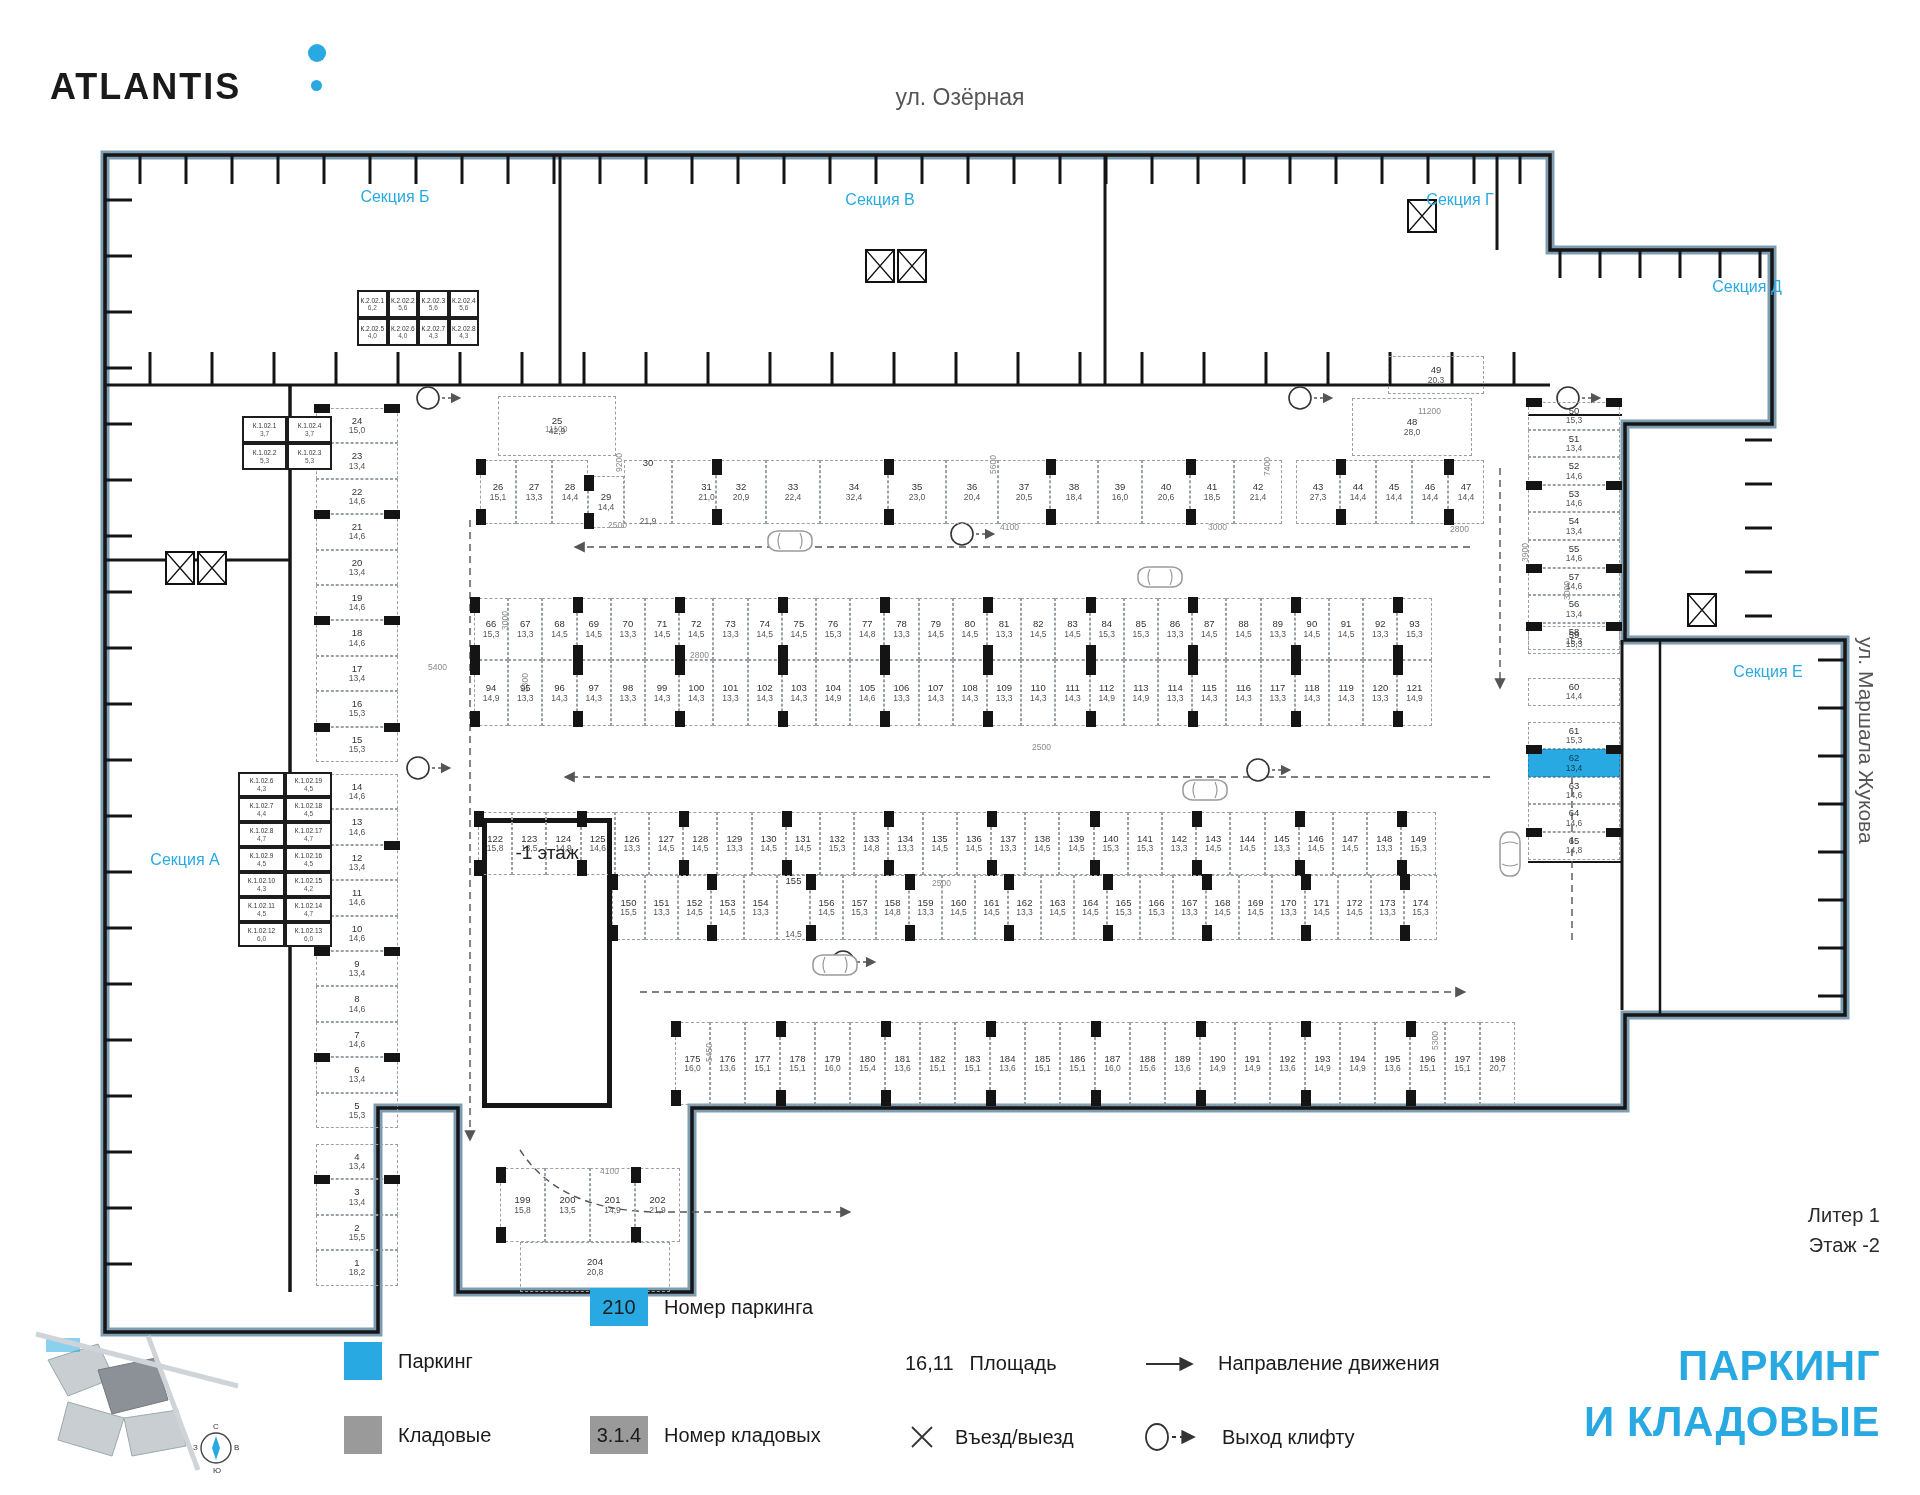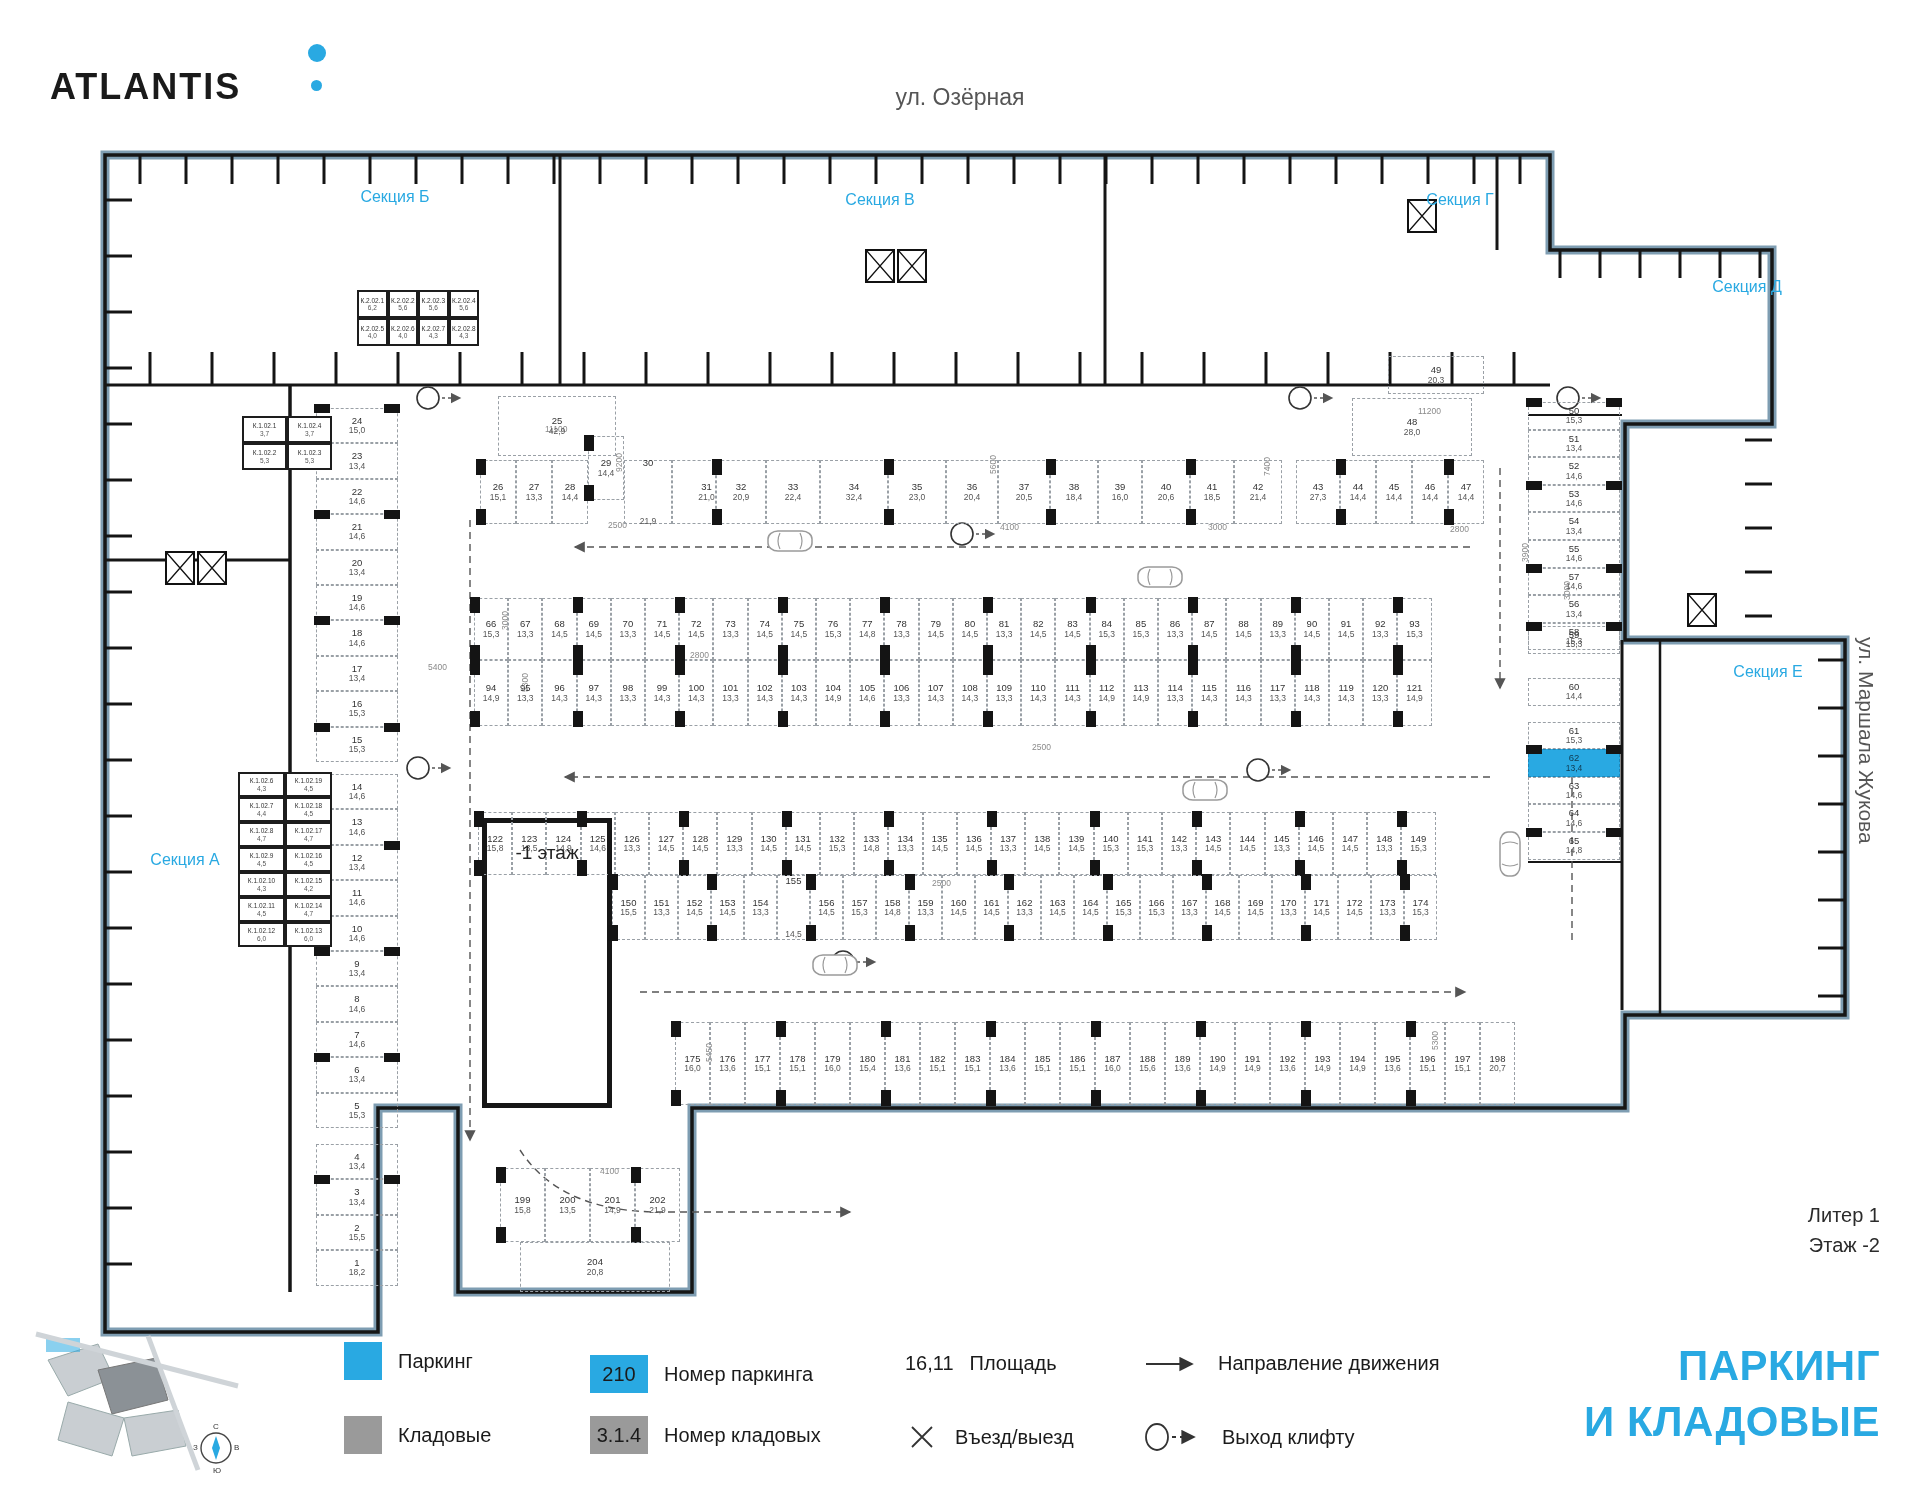--- a/index.html
+++ b/index.html
@@ -459,21 +459,21 @@
       <i class="pier" style="left: -5px; bottom: -2px; width: 10px; height: 16px;"></i>
     </div>
     <div class="spot" style="left: 516px; top: 460px; width: 36px; height: 64px;">
       <b>27</b>
       <i>13,3</i>
     </div>
     <div class="spot" style="left: 552px; top: 460px; width: 36px; height: 64px;">
       <b>28</b>
       <i>14,4</i>
     </div>
-    <div class="spot" style="left: 588px; top: 436px; width: 36px; height: 64px;">
+    <div class="spot" style="left: 588px; top: 476px; width: 36px; height: 52px;">
       <b>29</b>
       <i>14,4</i>
       <i class="pier" style="left: -5px; top: -2px; width: 10px; height: 16px;"></i>
       <i class="pier" style="left: -5px; bottom: -2px; width: 10px; height: 16px;"></i>
     </div>
     <div class="spot" style="left: 624px; top: 460px; width: 48px; height: 64px; gap: 48px;">
       <b>30</b>
       <i>21,9</i>
     </div>
     <div class="spot" style="left: 672px; top: 460px; width: 44px; height: 64px; padding-left: 25px;">
@@ -1351,21 +1351,21 @@
 <div id="street-right" class="abs">ул. Маршала Жукова</div>
 
 <div class="lg-item" style="left:344px;top:1342px;">
   <span class="lg-sw" style="background:#29a9e2;"></span>
   <span class="lg-label">Паркинг</span>
 </div>
 <div class="lg-item" style="left:344px;top:1416px;">
   <span class="lg-sw" style="background:#9a9a9a;"></span>
   <span class="lg-label">Кладовые</span>
 </div>
-<div class="lg-item" style="left:590px;top:1355px;">
+<div class="lg-item" style="left:590px;top:1288px;">
   <span class="lg-sw num" style="background:#29a9e2;">210</span>
   <span class="lg-label">Номер паркинга</span>
 </div>
 <div class="lg-item" style="left:590px;top:1416px;">
   <span class="lg-sw num" style="background:#9a9a9a;">3.1.4</span>
   <span class="lg-label">Номер кладовых</span>
 </div>
 <div class="lg-item" style="left:905px;top:1352px;">
   <span class="lg-val">16,11</span>
   <span class="lg-label">Площадь</span>

